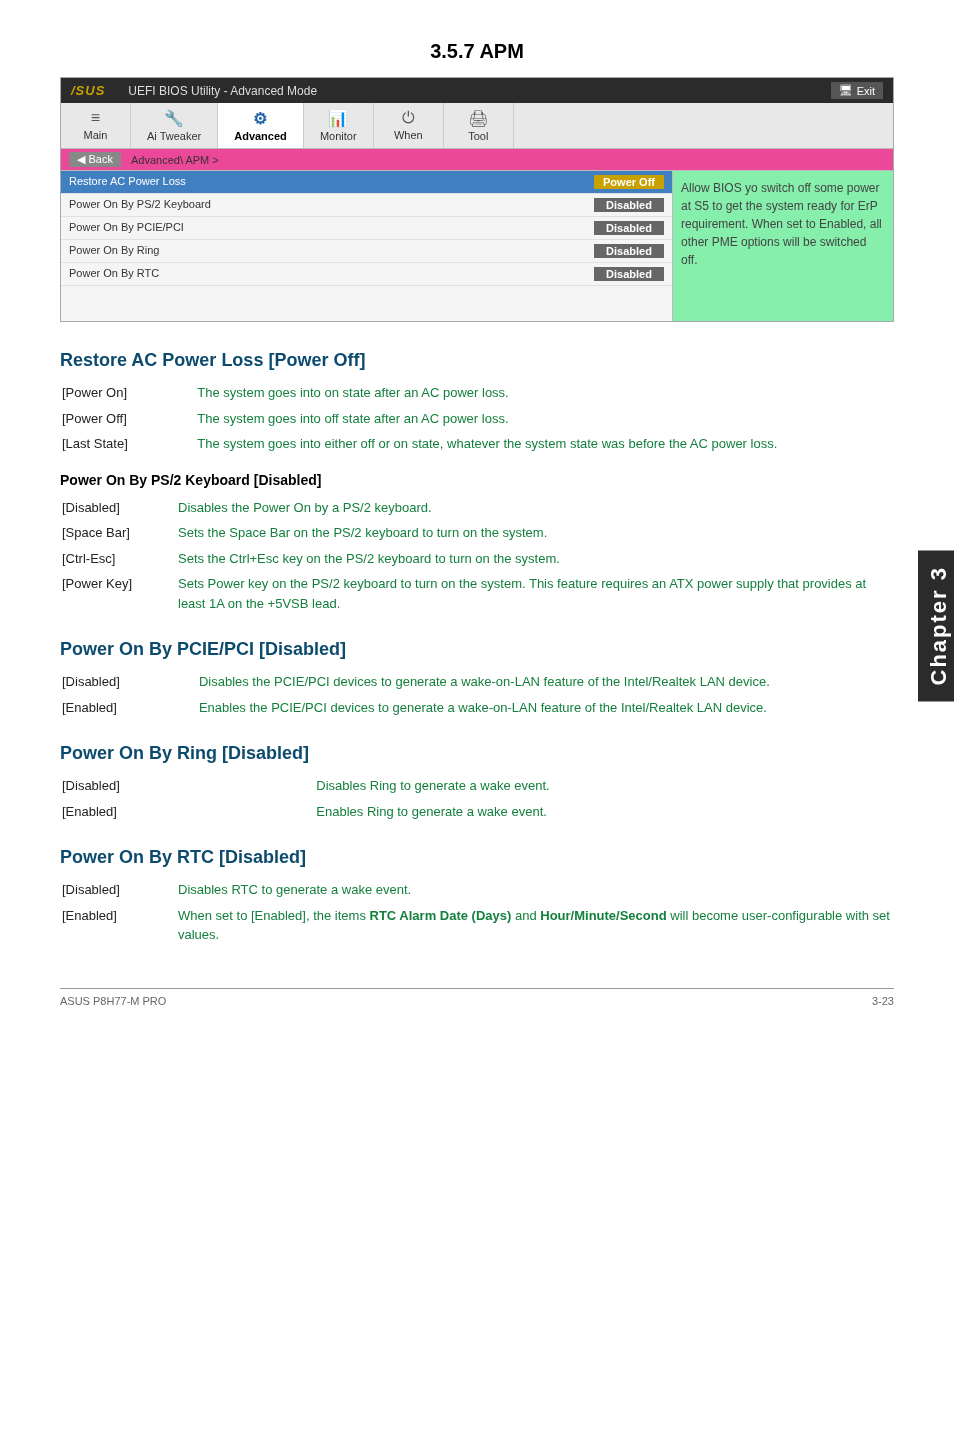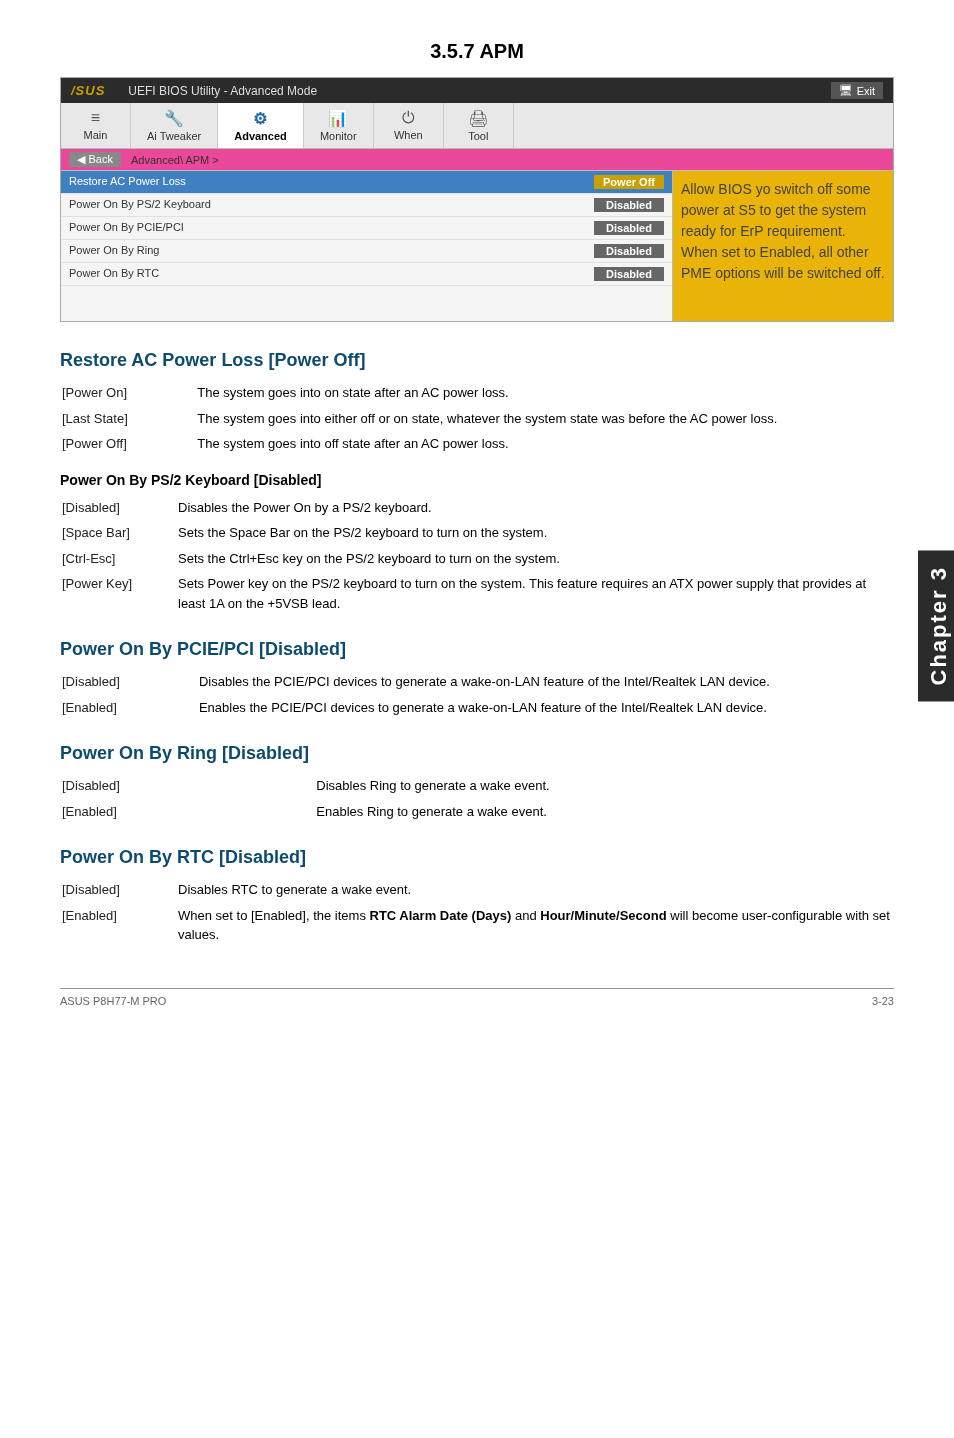--- a/index.html
+++ b/index.html
@@ -175,23 +175,23 @@
       text-align: center;
       font-weight: bold;
     }
 
     .bios-row-value.disabled {
       background: #666;
     }
 
     .bios-right {
       width: 220px;
-      background: #eab308;
+      background: #86efac;
       padding: 8px;
-      font-size: 14px;
+      font-size: 12px;
       color: #444;
       line-height: 1.5;
     }
 
     
     .content-section {
       margin-bottom: 22px;
     }
 
     .content-h2 {
@@ -223,21 +223,21 @@
 
     .content-table tr td:first-child {
       min-width: 100px;
       font-weight: normal;
       color: #222;
       white-space: nowrap;
     }
 
     .content-table tr td:last-child {
       padding-left: 14px;
-      color: #000000;
+      color: #15803d;
     }
 
     
     .chapter-sidebar {
       position: absolute;
       right: 0;
       top: 550px;
       width: 36px;
       background: #2b2b2b;
       color: #fff;
@@ -358,26 +358,26 @@
 
   <div class="content-section">
     <div class="content-h2">Restore AC Power Loss [Power Off]</div>
     <table class="content-table">
       <tbody>
           <tr>
         <td>[Power On]</td>
         <td>The system goes into on state after an AC power loss.</td>
       </tr>
       <tr>
+        <td>[Power Off]</td>
+        <td>The system goes into off state after an AC power loss.</td>
+      </tr>
+      <tr>
         <td>[Last State]</td>
         <td>The system goes into either off or on state, whatever the system state was before the AC power loss.</td>
-      </tr>
-      <tr>
-        <td>[Power Off]</td>
-        <td>The system goes into off state after an AC power loss.</td>
       </tr>
     </tbody>
       </table>
 
     <div class="content-h3">Power On By PS/2 Keyboard [Disabled]</div>
     <table class="content-table">
       <tbody>
           <tr>
         <td>[Disabled]</td>
         <td>Disables the Power On by a PS/2 keyboard.</td>

